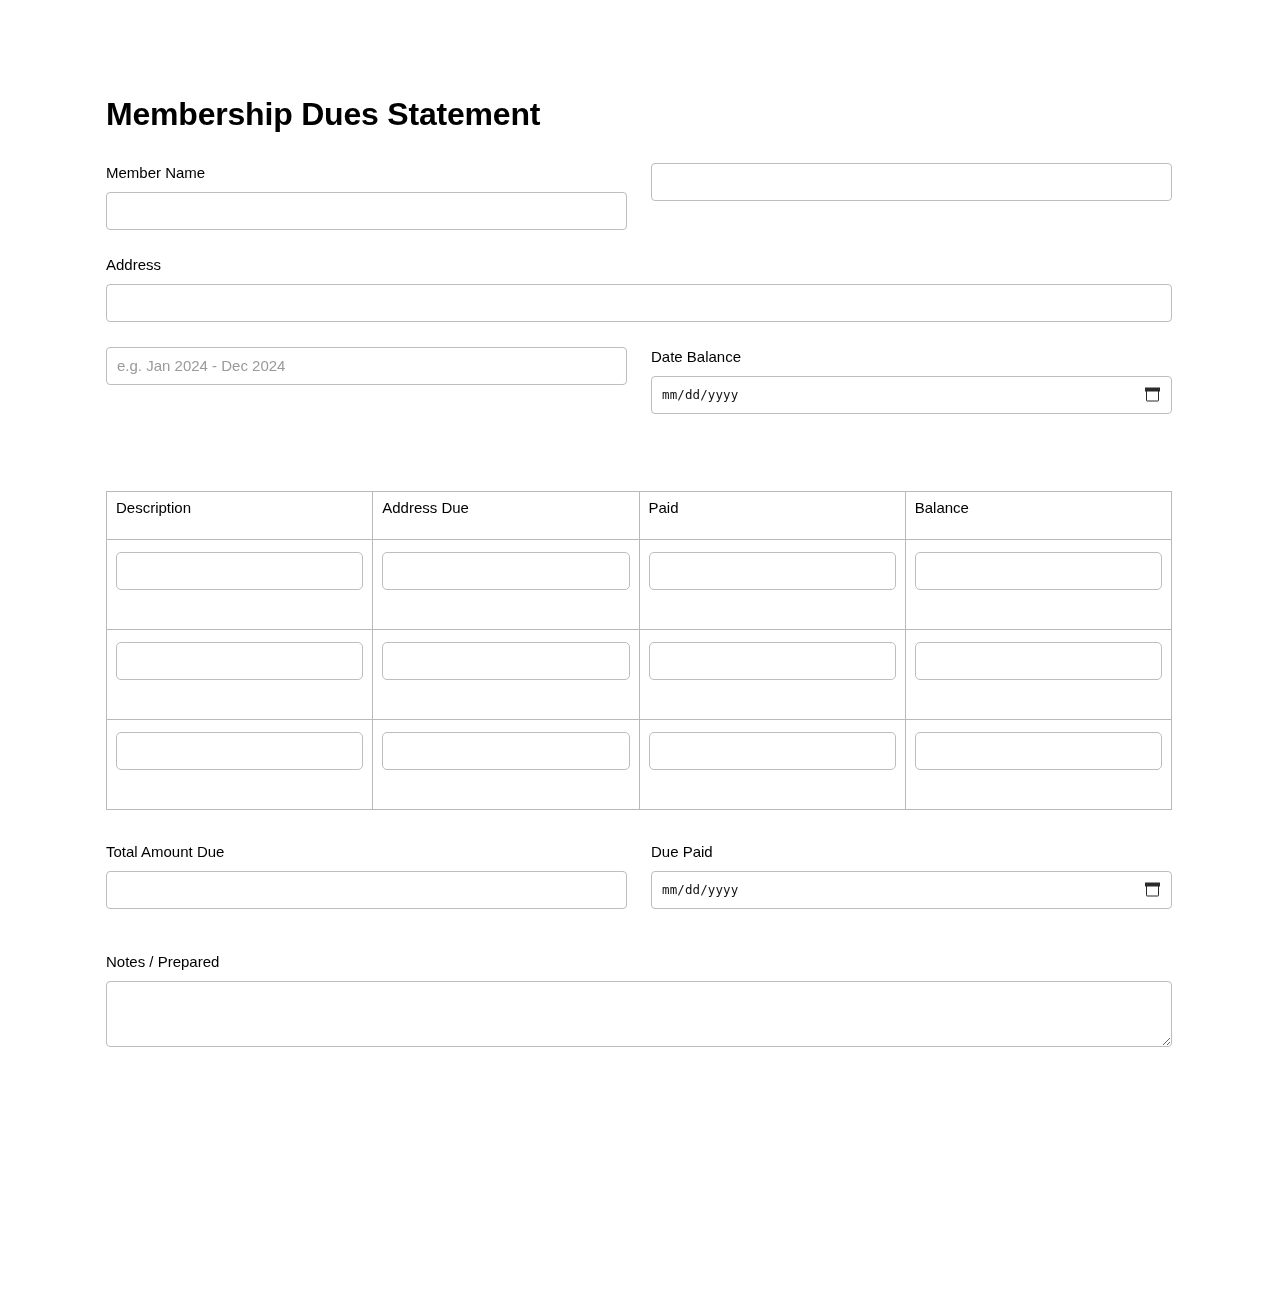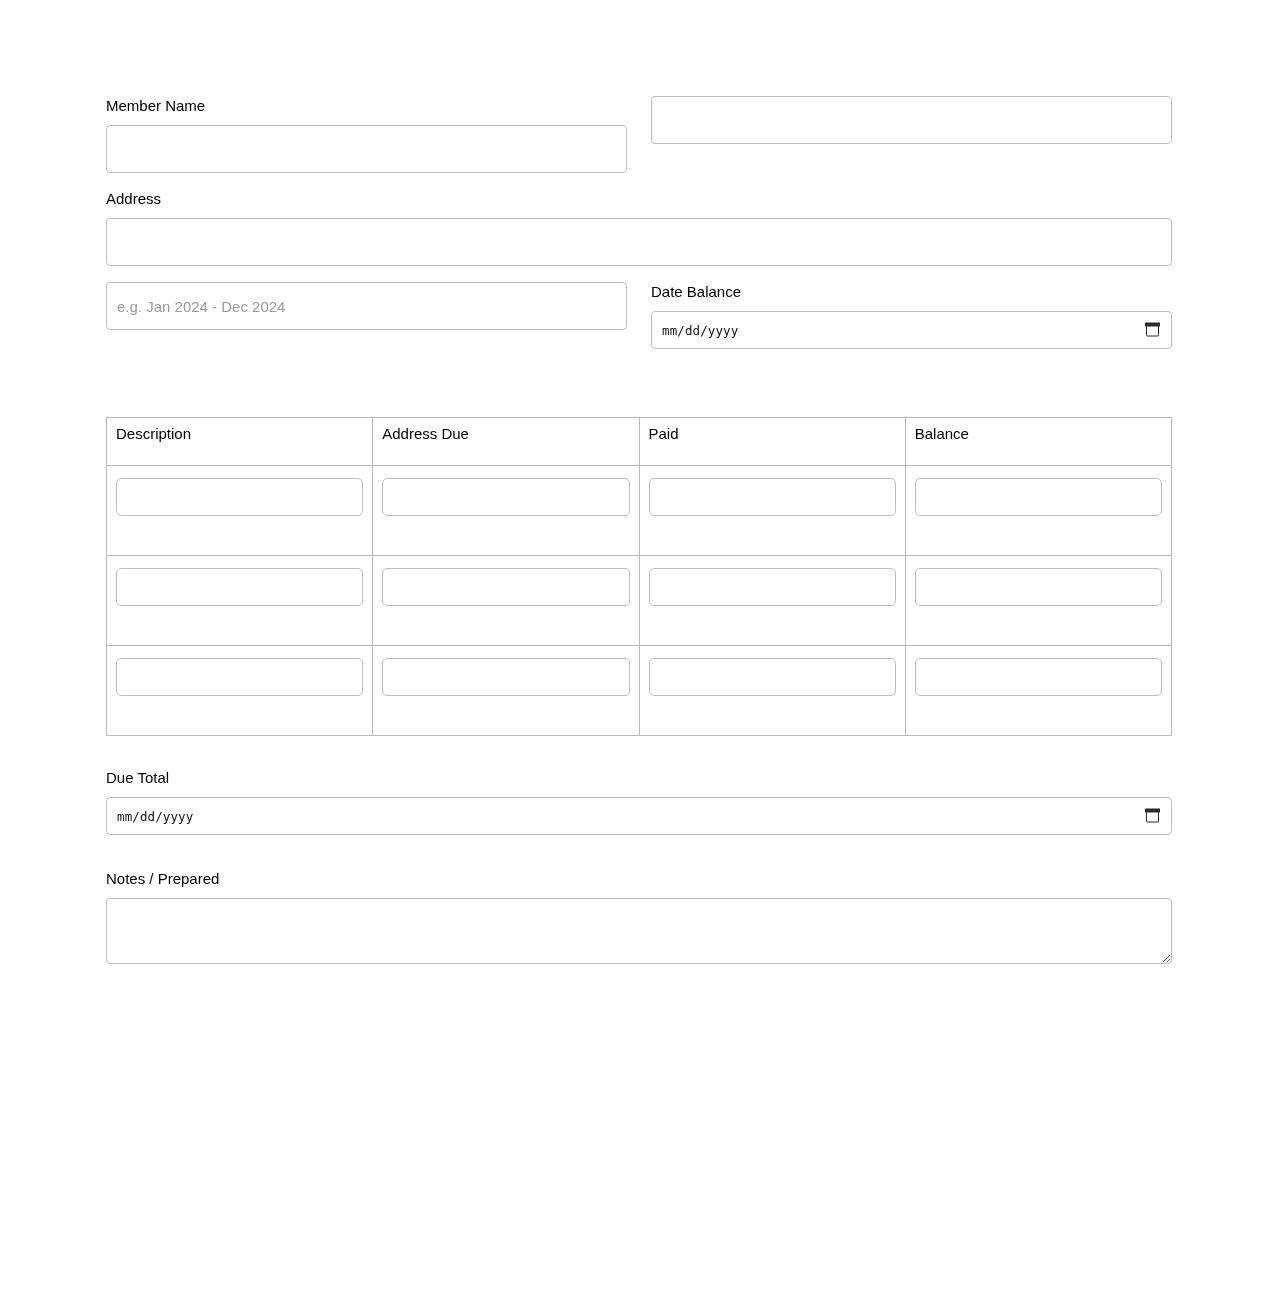--- a/index.html
+++ b/index.html
@@ -29,35 +29,35 @@
   }
   .row2 {
     display: flex;
     gap: 24px;
   }
   .col {
     flex: 1 1 0;
     min-width: 0;
   }
   .field {
-    margin-bottom: 16px;
+    margin-bottom: 25px;
   }
   .field-label {
     display: block;
     font-size: 15px;
     line-height: 20px;
     color: #000;
     margin-bottom: 9px;
   }
   input.txt,
   input.dt {
     display: block;
     width: 100%;
     box-sizing: border-box;
-    height: 48px;
+    height: 38px;
     padding: 10px 10px;
     font-family: "Liberation Sans", sans-serif;
     font-size: 15px;
     color: #000;
     background: #ffffff;
     border: 1px solid #bdbdbd;
     border-radius: 4px;
     outline: none;
   }
   input.txt::placeholder {
@@ -165,20 +165,21 @@
     resize: vertical;
     outline: none;
     overflow: hidden;
   }
 </style>
 </head>
 <body>
 
 <div class="page">
 
+  <h1 class="form-title">Membership Dues Statement</h1>
 
   <div class="row2">
     <div class="col field">
       <label class="field-label">Member Name</label>
       <input class="txt" type="text" value="" style="">
     </div>
     <div class="col field">
       <input class="txt" type="text" value="" style="">
     </div>
   </div>
@@ -257,21 +258,25 @@
           <input type="text" value="" style="">
         </td>
       </tr>
     </tbody>
   </table>
 
   <div class="spacer-md"></div>
 
   <div class="row2">
     <div class="col field">
-      <label class="field-label">Due Total</label>
+      <label class="field-label">Total Amount Due</label>
+      <input class="txt" type="text" value="" style="">
+    </div>
+    <div class="col field">
+      <label class="field-label">Due Paid</label>
       <div class="date-wrap">
         <div class="date-face">
           <span class="date-text">mm/dd/yyyy</span>
           <span class="cal-icon"></span>
         </div>
       </div>
     </div>
   </div>
 
   <div class="spacer-md"></div>

